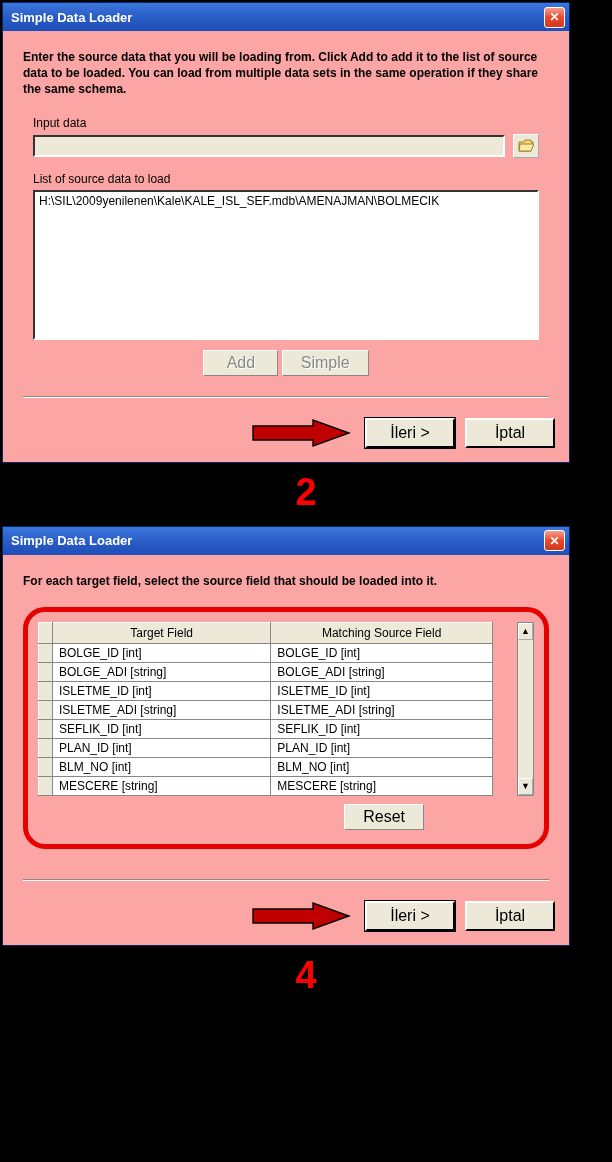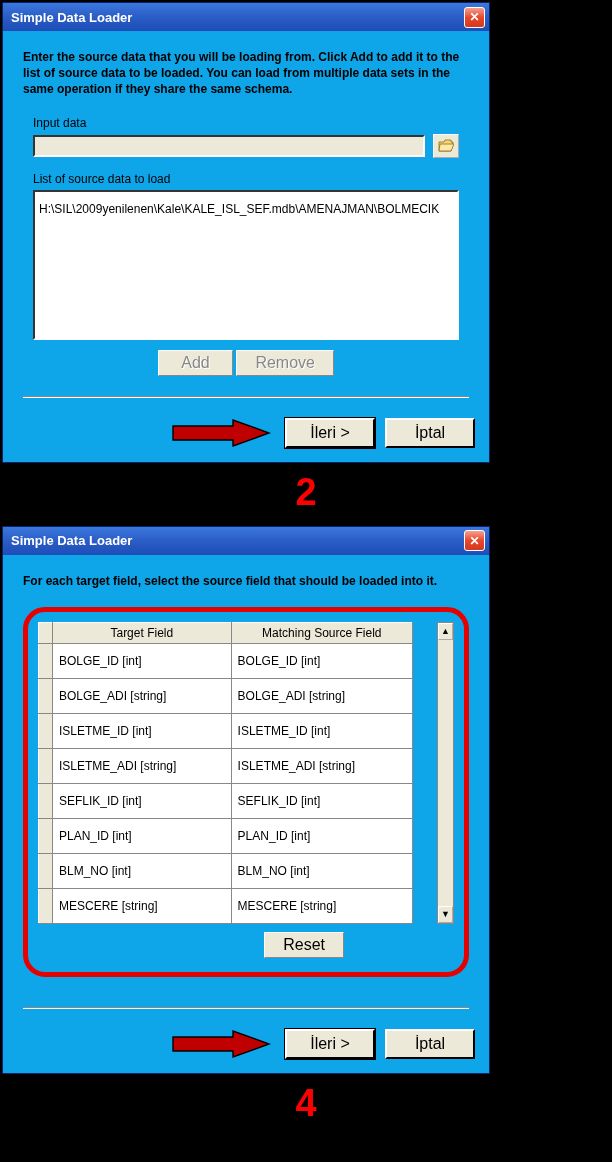--- a/index.html
+++ b/index.html
@@ -5,23 +5,23 @@
   * { box-sizing: border-box; }
   body {
     margin: 0;
     padding: 0;
     background: #000;
     width: 612px;
     font-family: Tahoma, Arial, sans-serif;
     font-size: 11px;
   }
   .dialog {
-    background: #0ea5e9;
+    background: #fca5a5;
     border: 1px solid #0A246A;
-    width: 488px;
+    width: 568px;
     margin: 2px;
   }
   .titlebar {
     background: linear-gradient(to bottom, #3B77DD 0%, #2A5DC5 50%, #1E4DB7 100%);
     color: #fff;
     font-weight: bold;
     font-size: 13px;
     padding: 6px 4px 6px 8px;
     display: flex;
     justify-content: space-between;
@@ -89,21 +89,21 @@
     height: 13px;
   }
   .listbox {
     width: calc(100% - 20px);
     margin-left: 10px;
     height: 150px;
     background: #fff;
     border: 2px inset #fff;
     border-top-color: #888;
     border-left-color: #888;
-    padding: 10px 4px;
+    padding: 2px 4px;
     font-size: 12px;
     overflow: hidden;
   }
   .mid-buttons {
     text-align: center;
     margin: 10px 0 20px 0;
   }
   .btn {
     background: #ECE9D8;
     border: 1px solid #888;
@@ -183,21 +183,21 @@
     background: #ECE9D8;
     border: 1px solid #888;
     border-top-color:#fff;
     border-left-color:#fff;
     font-weight: normal;
     padding: 3px 6px;
     text-align: center;
   }
   .field-table td {
     border: 1px solid #888;
-    padding: 10px 6px;
+    padding: 2px 6px;
     background: #fff;
   }
   .field-table td.rowhead {
     width: 14px;
     background: #ECE9D8;
     border: 1px solid #888;
     border-top-color:#fff;
     border-left-color:#fff;
   }
   .table-scroll {
@@ -250,21 +250,21 @@
       </div>
     </div>
 
     <div class="label">List of source data to load</div>
     <div class="listbox">
       <div>H:\SIL\2009yenilenen\Kale\KALE_ISL_SEF.mdb\AMENAJMAN\BOLMECIK</div>
     </div>
 
     <div class="mid-buttons">
       <button class="btn disabled">Add</button>
-      <button class="btn disabled">Remove</button>
+      <button class="btn disabled">Simple</button>
     </div>
 
     <hr class="hr">
   </div>
 
   <div class="footer">
     <svg class="arrow" viewBox="0 0 100 30">
       <path d="M2 8 L62 8 L62 2 L98 15 L62 28 L62 22 L2 22 Z" fill="#C00000" stroke="#000" stroke-width="1.4"></path>
     </svg>
     <button class="wiz-btn default">İleri &gt;</button>

